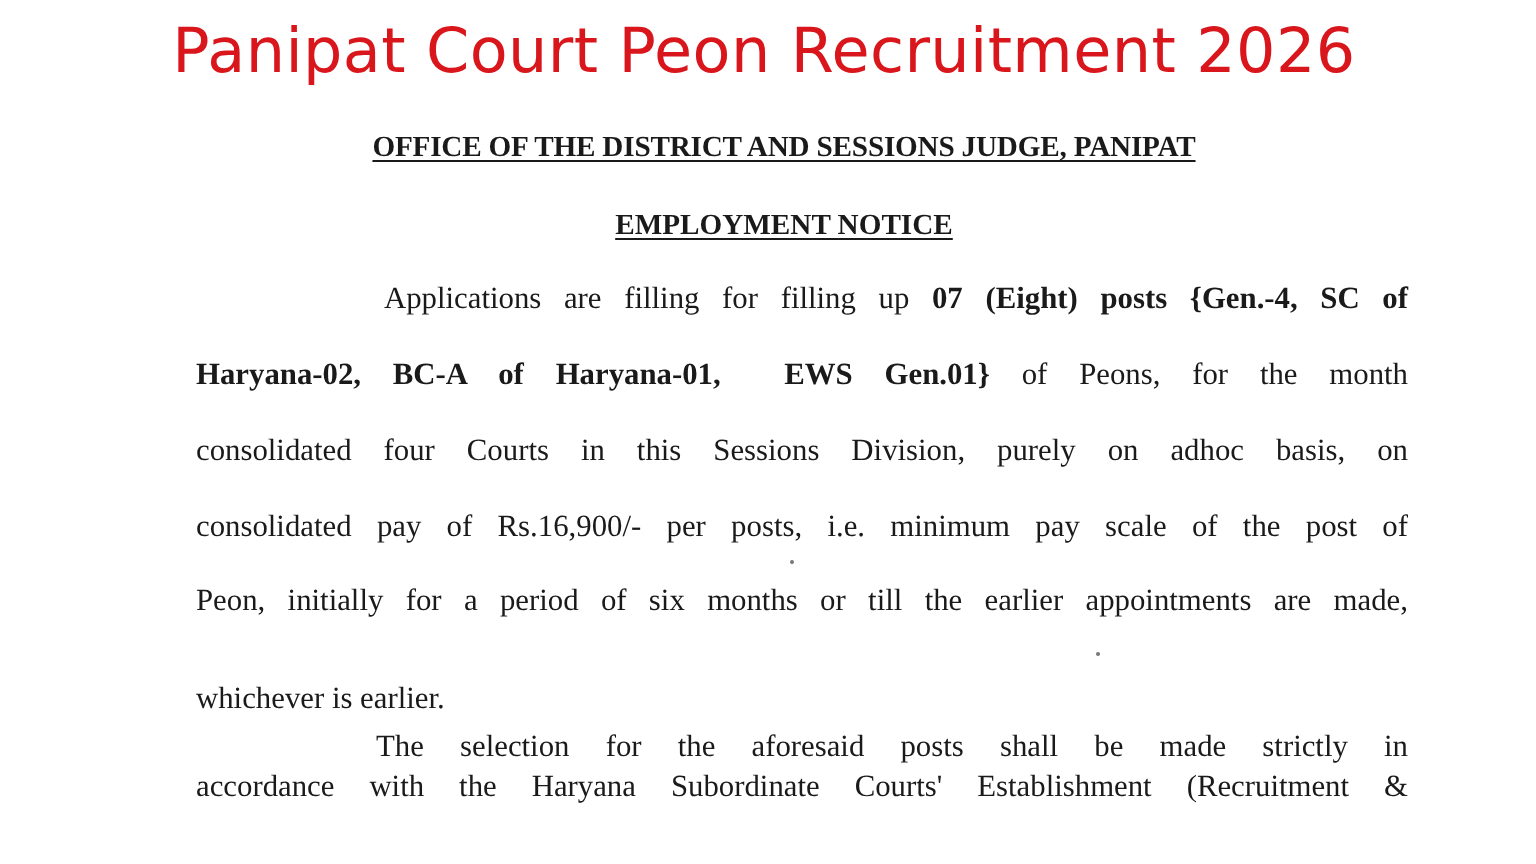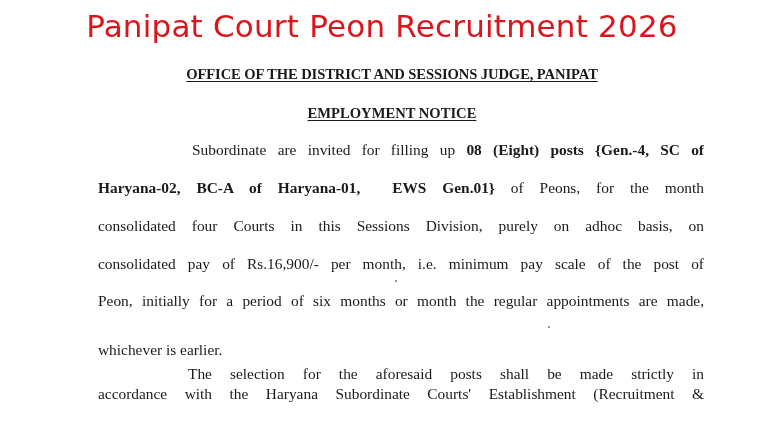--- a/index.html
+++ b/index.html
@@ -89,25 +89,25 @@
 
 <div>
   <div class="banner-title">Panipat Court Peon Recruitment 2026</div>
 </div>
 
 <div>
   <div class="office-heading">OFFICE OF THE DISTRICT AND SESSIONS JUDGE, PANIPAT</div>
   <div class="notice-heading">EMPLOYMENT NOTICE</div>
 
   <div>
-    <div class="line indent justify ln1"><span>Subordinate are invited for filling up </span><span class="b">08 (Eight) posts {Gen.-4, SC of</span></div>
+    <div class="line indent justify ln1"><span>Applications are filling for filling up </span><span class="b">07 (Eight) posts {Gen.-4, SC of</span></div>
     <div class="line justify ln2"><span class="b" style="white-space:pre">Haryana-02, BC-A of Haryana-01,  EWS Gen.01}</span><span> of Peons, for the month</span></div>
     <div class="line justify ln3">consolidated four Courts in this Sessions Division, purely on adhoc basis, on</div>
-    <div class="line justify ln4">consolidated pay of Rs.16,900/- per month, i.e. minimum pay scale of the post of</div>
-    <div class="line justify ln5">Peon, initially for a period of six months or month the regular appointments are made,</div>
+    <div class="line justify ln4">consolidated pay of Rs.16,900/- per posts, i.e. minimum pay scale of the post of</div>
+    <div class="line justify ln5">Peon, initially for a period of six months or till the earlier appointments are made,</div>
     <div class="line ln6">whichever is earlier.</div>
   </div>
 
   <div>
     <div class="line justify ln7">The selection for the aforesaid posts shall be made strictly in</div>
     <div class="line justify ln8">accordance with the Haryana Subordinate Courts' Establishment (Recruitment &amp;</div>
   </div>
 
   <span class="dot" style="left:548px;top:326px;"></span>
   <span class="dot" style="left:395px;top:280px;"></span>

